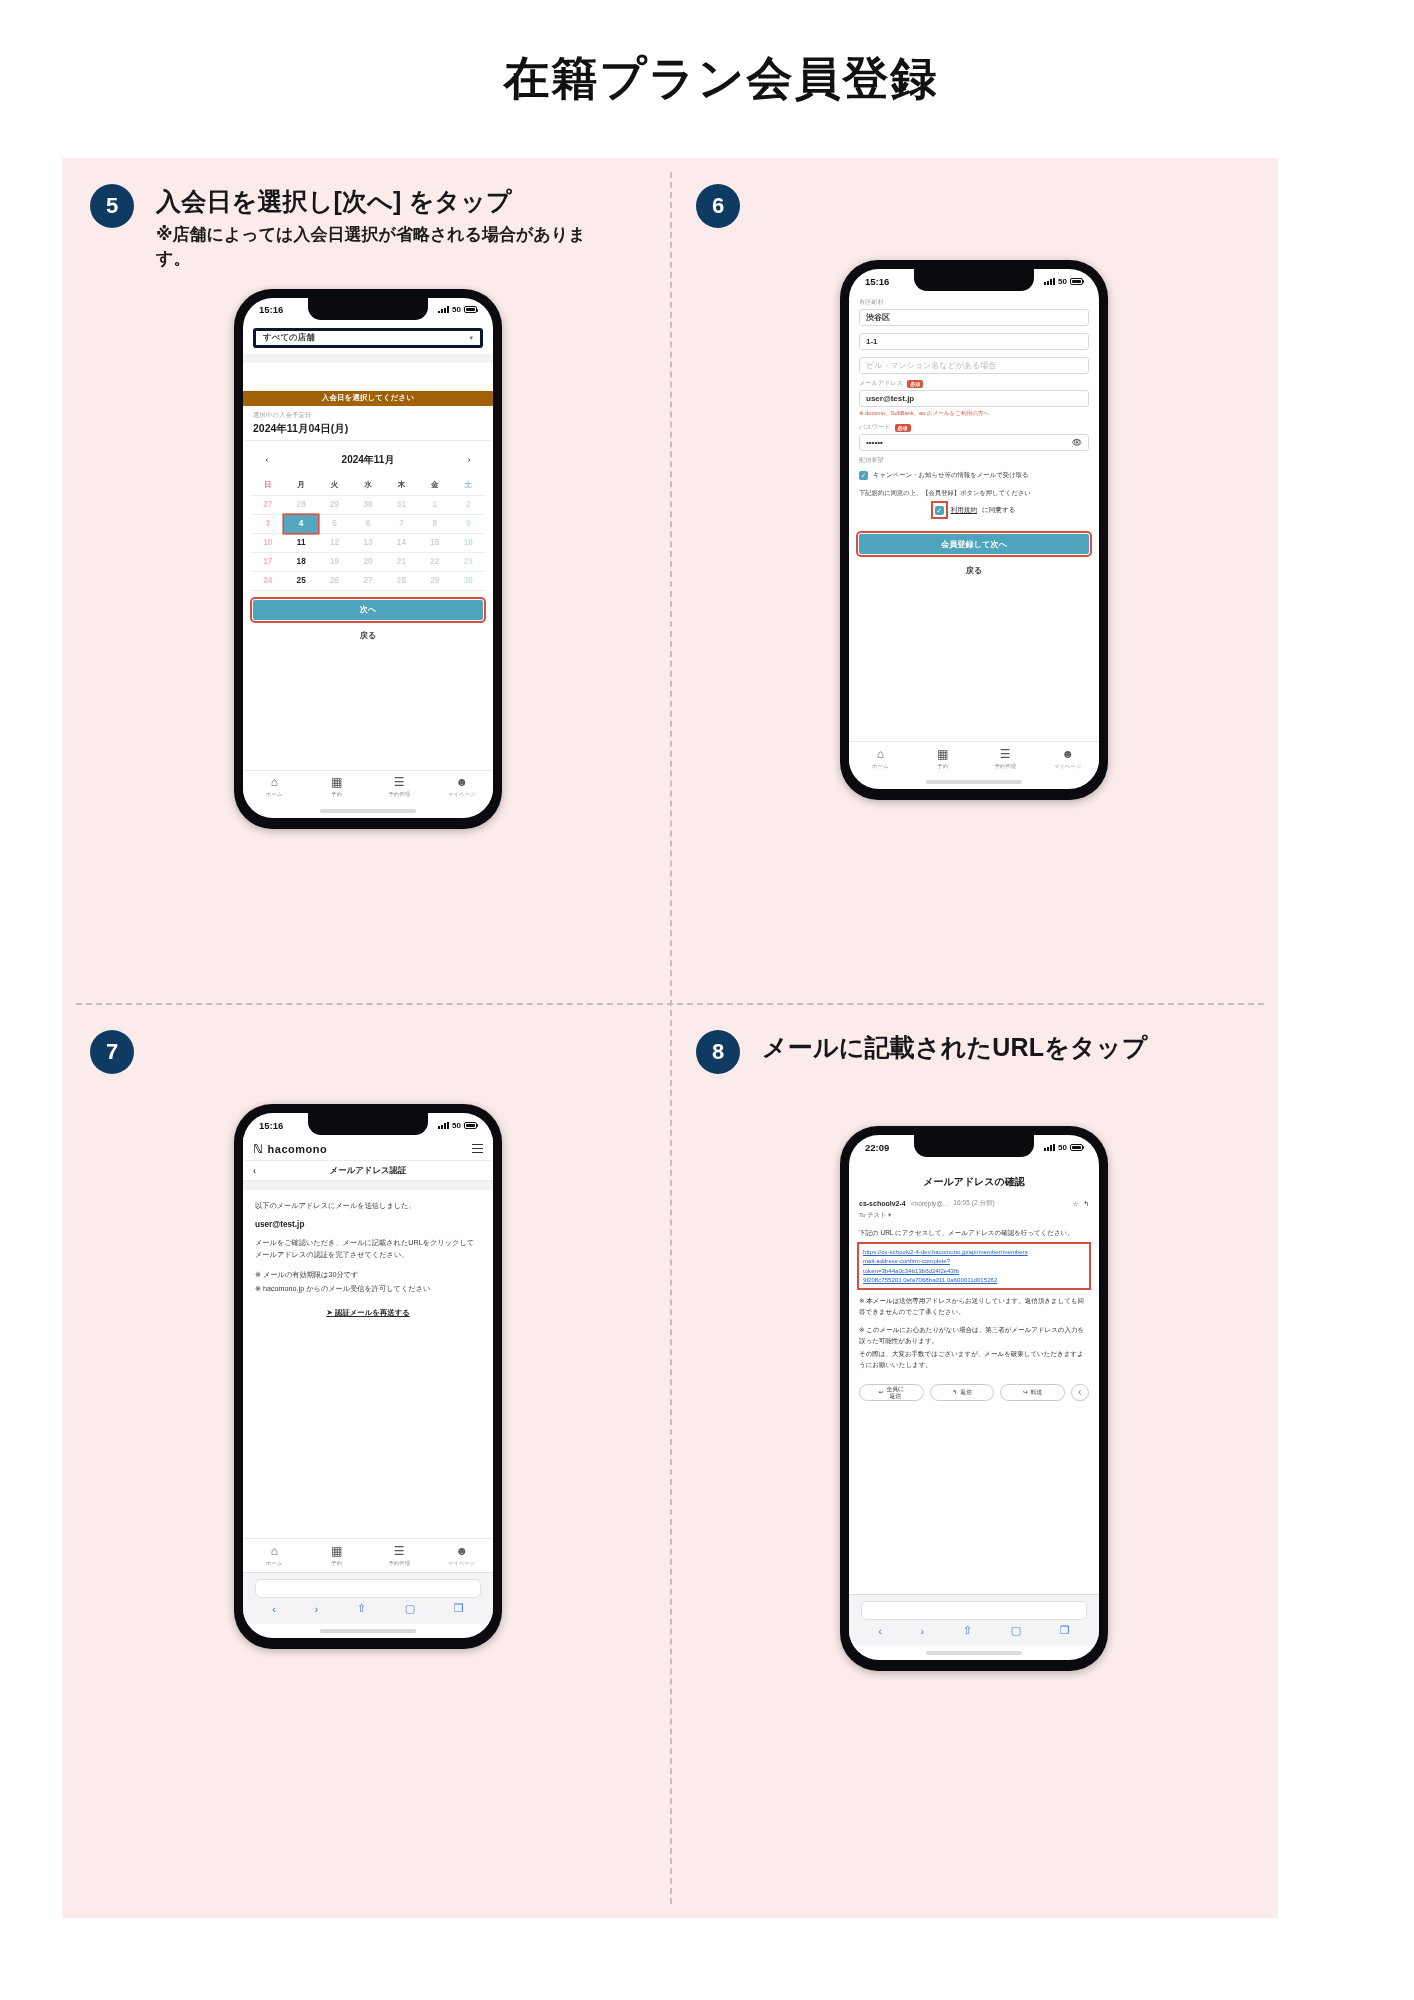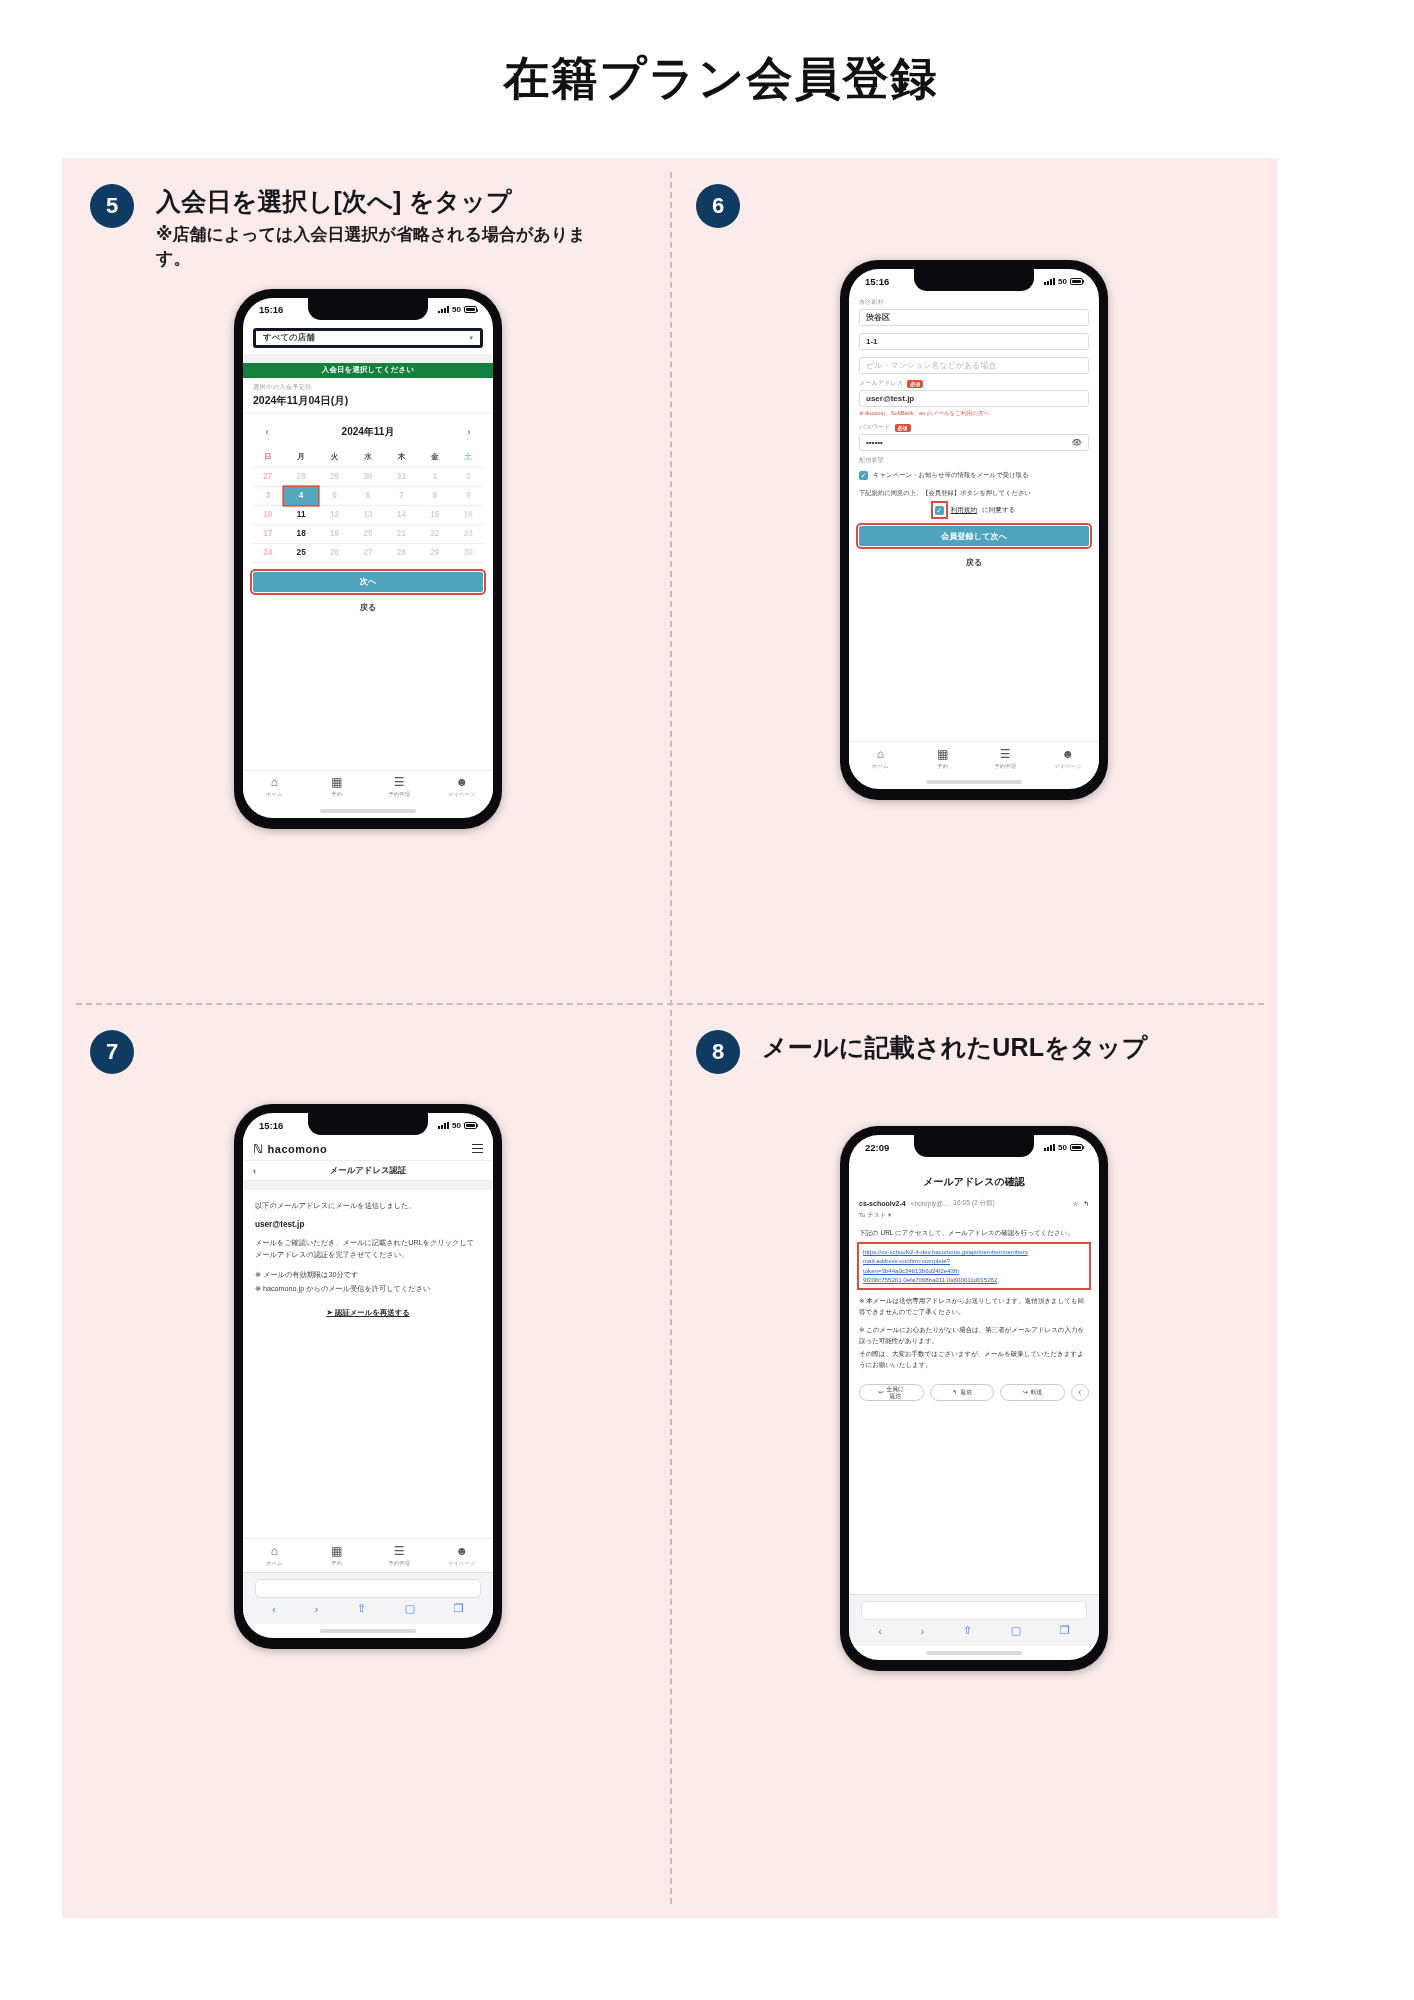--- a/index.html
+++ b/index.html
@@ -111,23 +111,23 @@
   .batt:after{content:"";position:absolute;right:-2.4px;top:1.8px;width:1.4px;height:3px;background:#111;border-radius:0 1px 1px 0;}
   .batt i{position:absolute;left:1px;top:1px;bottom:1px;right:1px;background:#111;border-radius:1px;}
   .sel-box {
     margin: 6px 10px 0; background:#fff; border:3px solid #0f172a; border-radius:3px;
     height: 20px; display:flex; align-items:center; justify-content:space-between;
     padding: 0 7px; font-size: 8.5px; color:#444; font-weight:600;
   }
   .caret { font-size: 7px; color:#777; }
   .band-gray { height: 9px; background:#f2f2f2; }
   .darkbar {
-    background:#15803d; color:#fff; height: 15px;
+    background:#a16207; color:#fff; height: 15px;
     display:flex; align-items:center; justify-content:center;
-    font-size: 7.4px; letter-spacing:.2px; font-weight:600;
+    font-size: 7.4px; letter-spacing:.2px; font-weight:600;margin-top:28px;
   }
   .sec { padding: 5px 10px 4px; border-bottom:1px solid #ececec; background:#fff; }
   .lbl-mini { font-size: 6.3px; color:#9b9b9b; letter-spacing:.2px; }
   .val-strong { font-size: 10.5px; font-weight: 800; color:#1b1b1b; margin-top: 2px; }
 
   
   .cal { padding: 4px 8px 2px; background:#fff; }
   .cal-head { display:flex; align-items:center; justify-content:space-between; padding: 8px 10px 10px; }
   .cal-arrow { font-size: 9px; color:#333; width:12px; text-align:center; }
   .cal-month { font-size: 10px; font-weight: 800; color:#1c1c1c; }
@@ -428,21 +428,21 @@
 
             <div class="agree-note">下記規約に同意の上、【会員登録】ボタンを押してください</div>
             <div class="agree-row">
               <span class="agree-box">
                 <span class="cbx">✓</span>
               </span>
               <span class="agree-link">利用規約</span>
               <span style="font-size:6.6px;color:#2b2b2b">に同意する</span>
             </div>
 
-            <div class="btn-primary hl" style="margin-top:9px">会員登録して次へ</div>
+            <div class="btn-primary hl" style="margin-top:17px">会員登録して次へ</div>
             <div class="btn-plain">戻る</div>
 
             <div class="tabbar" id="tabbar6">
                 <div class="tab">
                   <span class="ico">⌂</span>
                   <span class="tlab">ホーム</span>
                 </div>
                 <div class="tab">
                   <span class="ico">▦</span>
                   <span class="tlab">予約</span>

